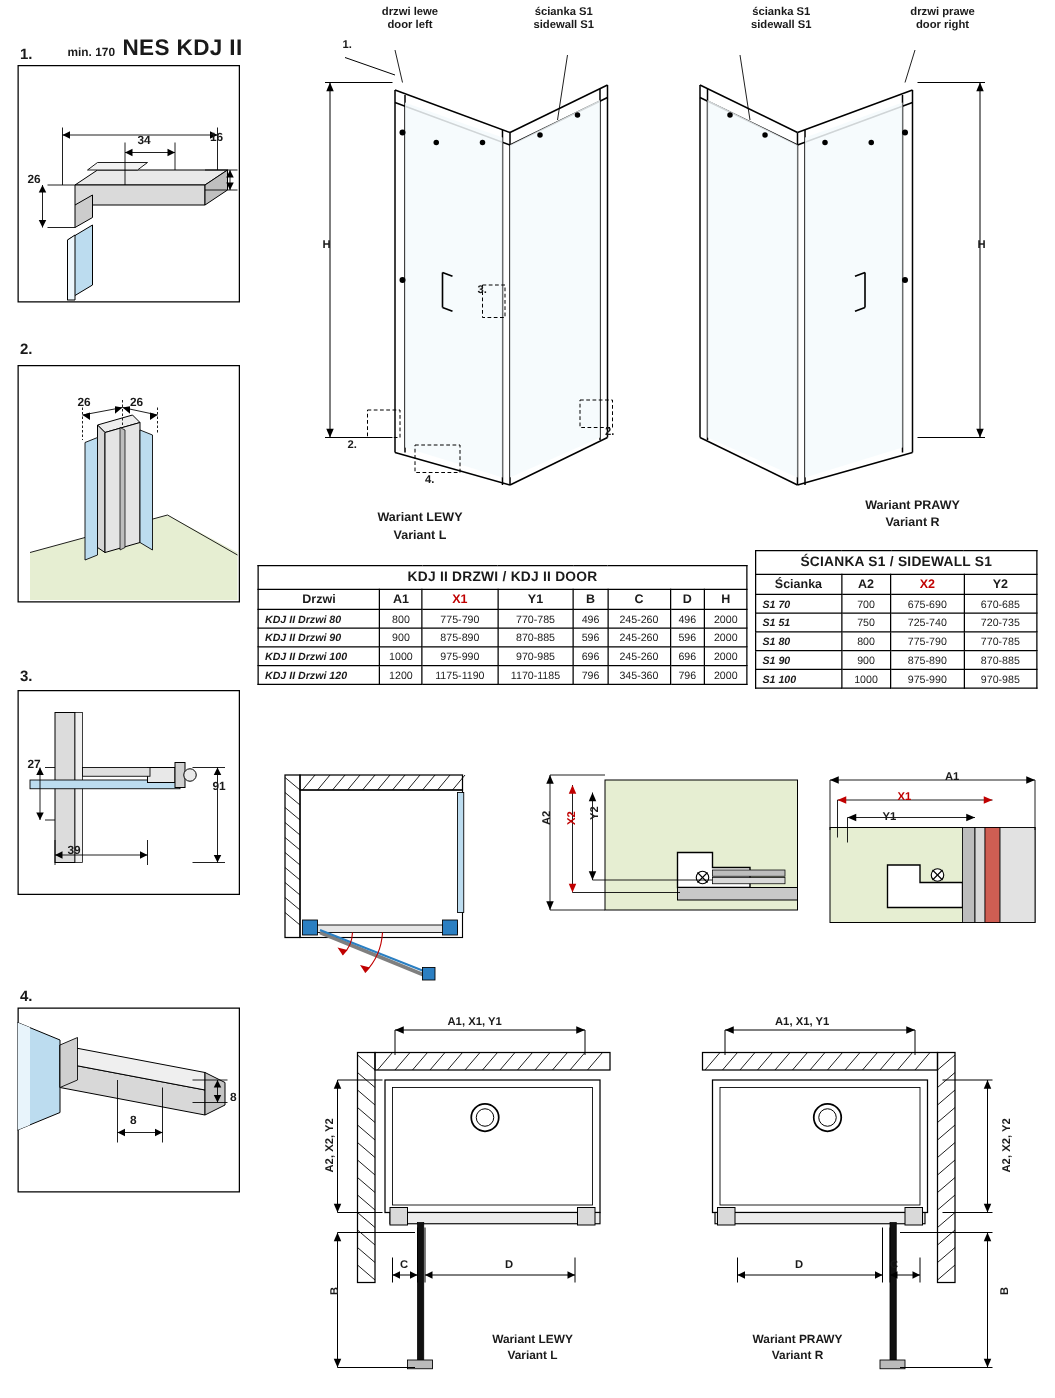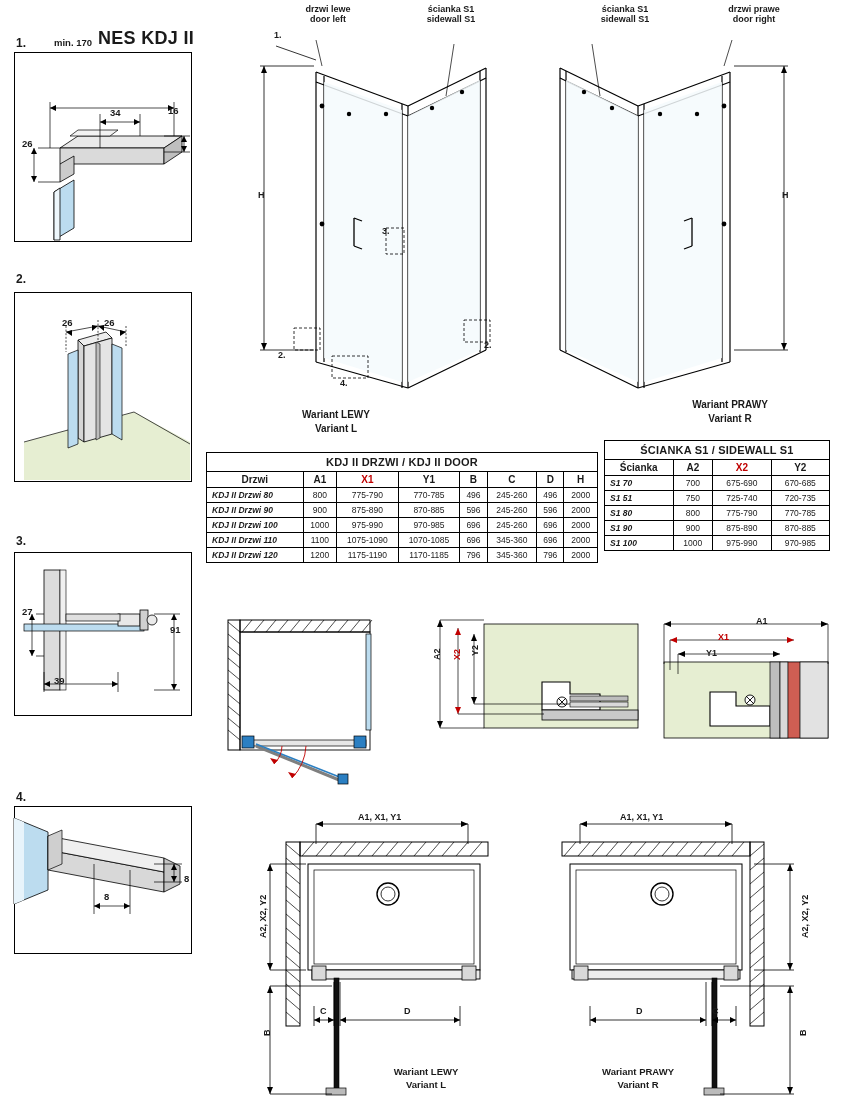--- a/index.html
+++ b/index.html
@@ -365,30 +365,20 @@
         <td class="rowhdr">KDJ II Drzwi 100</td>
         <td>1000</td>
         <td>975-990</td>
         <td>970-985</td>
         <td>696</td>
         <td>245-260</td>
         <td>696</td>
         <td>2000</td>
       </tr>
       <tr>
-        <td class="rowhdr">KDJ II Drzwi 110</td>
-        <td>1100</td>
-        <td>1075-1090</td>
-        <td>1070-1085</td>
-        <td>696</td>
-        <td>345-360</td>
-        <td>696</td>
-        <td>2000</td>
-      </tr>
-      <tr>
         <td class="rowhdr">KDJ II Drzwi 120</td>
         <td>1200</td>
         <td>1175-1190</td>
         <td>1170-1185</td>
         <td>796</td>
         <td>345-360</td>
         <td>796</td>
         <td>2000</td>
       </tr>
     </tbody>

